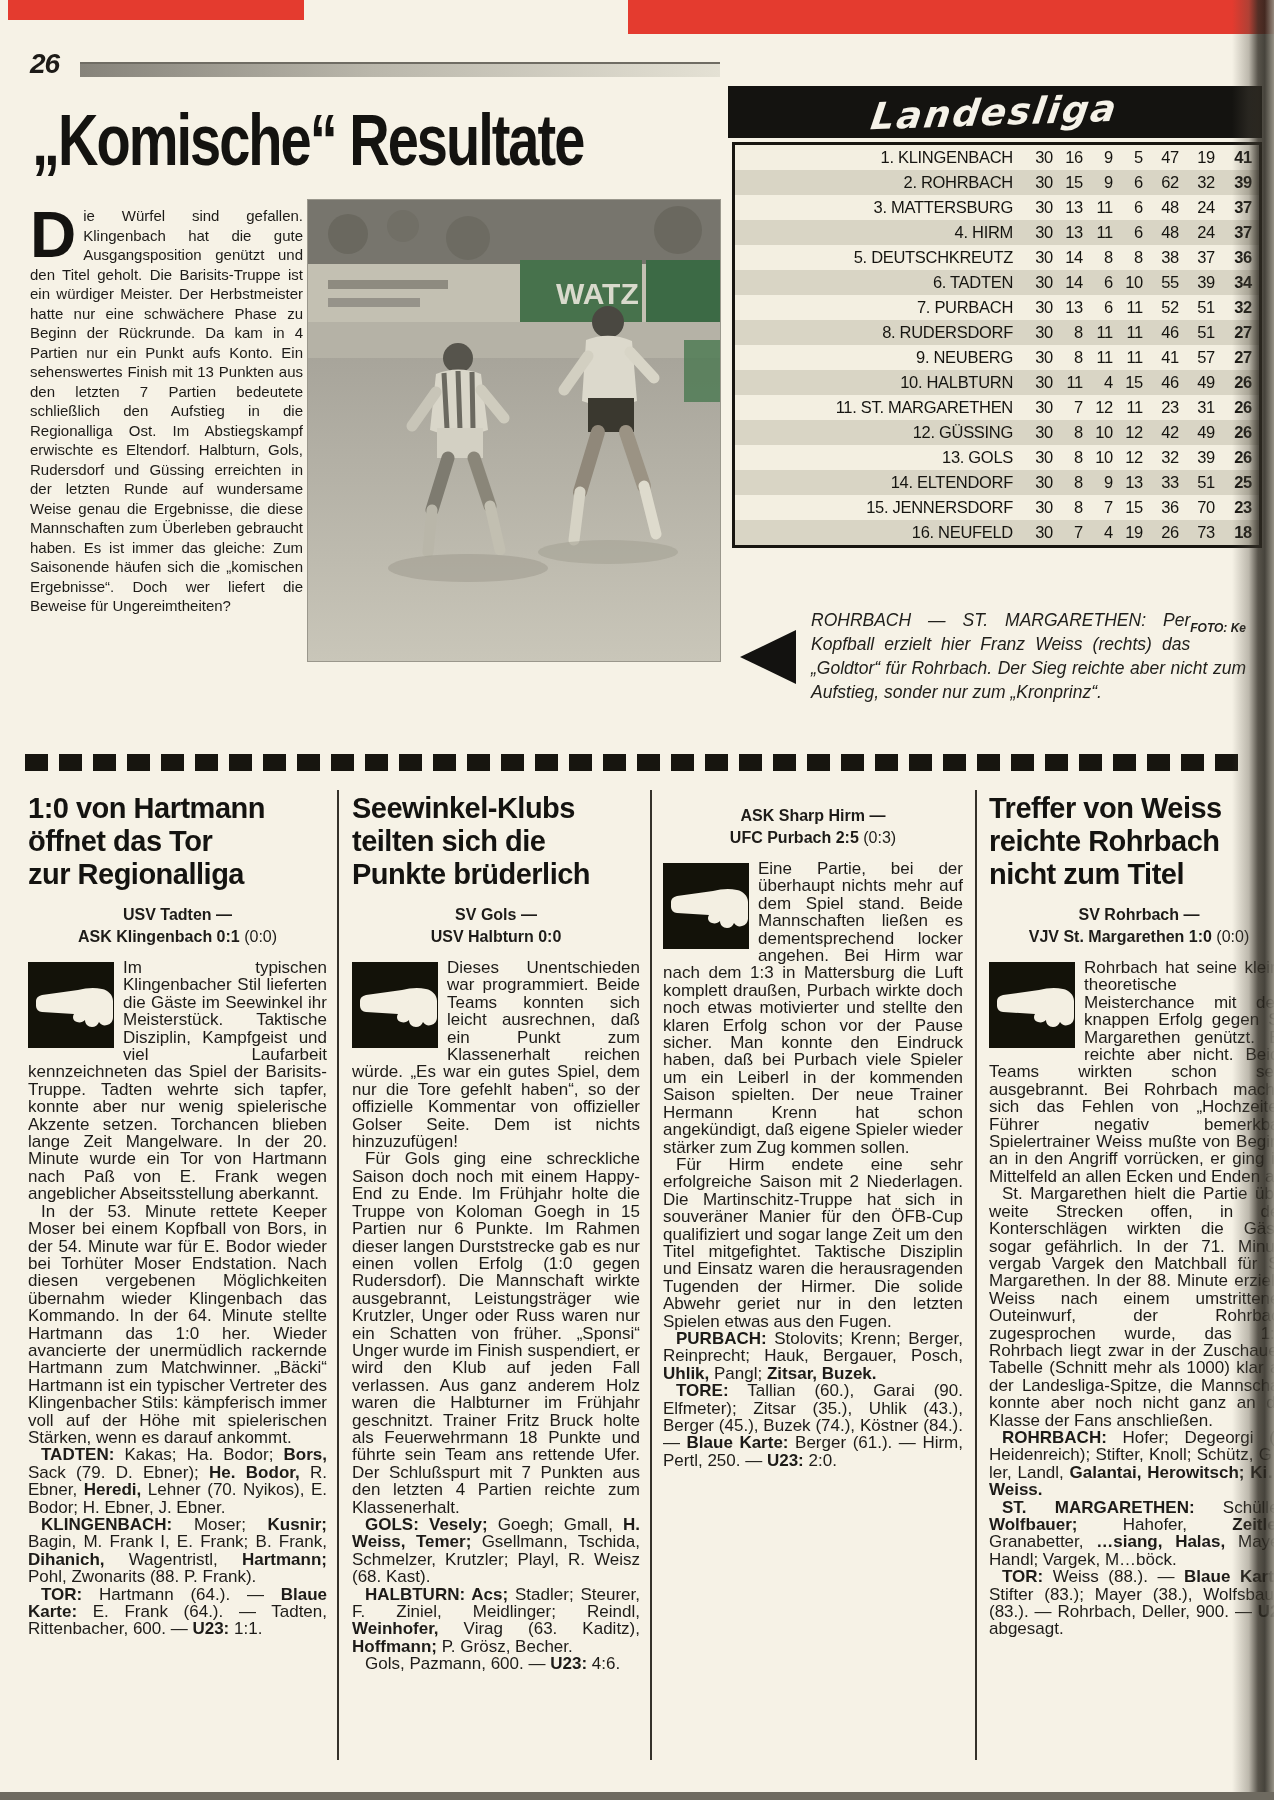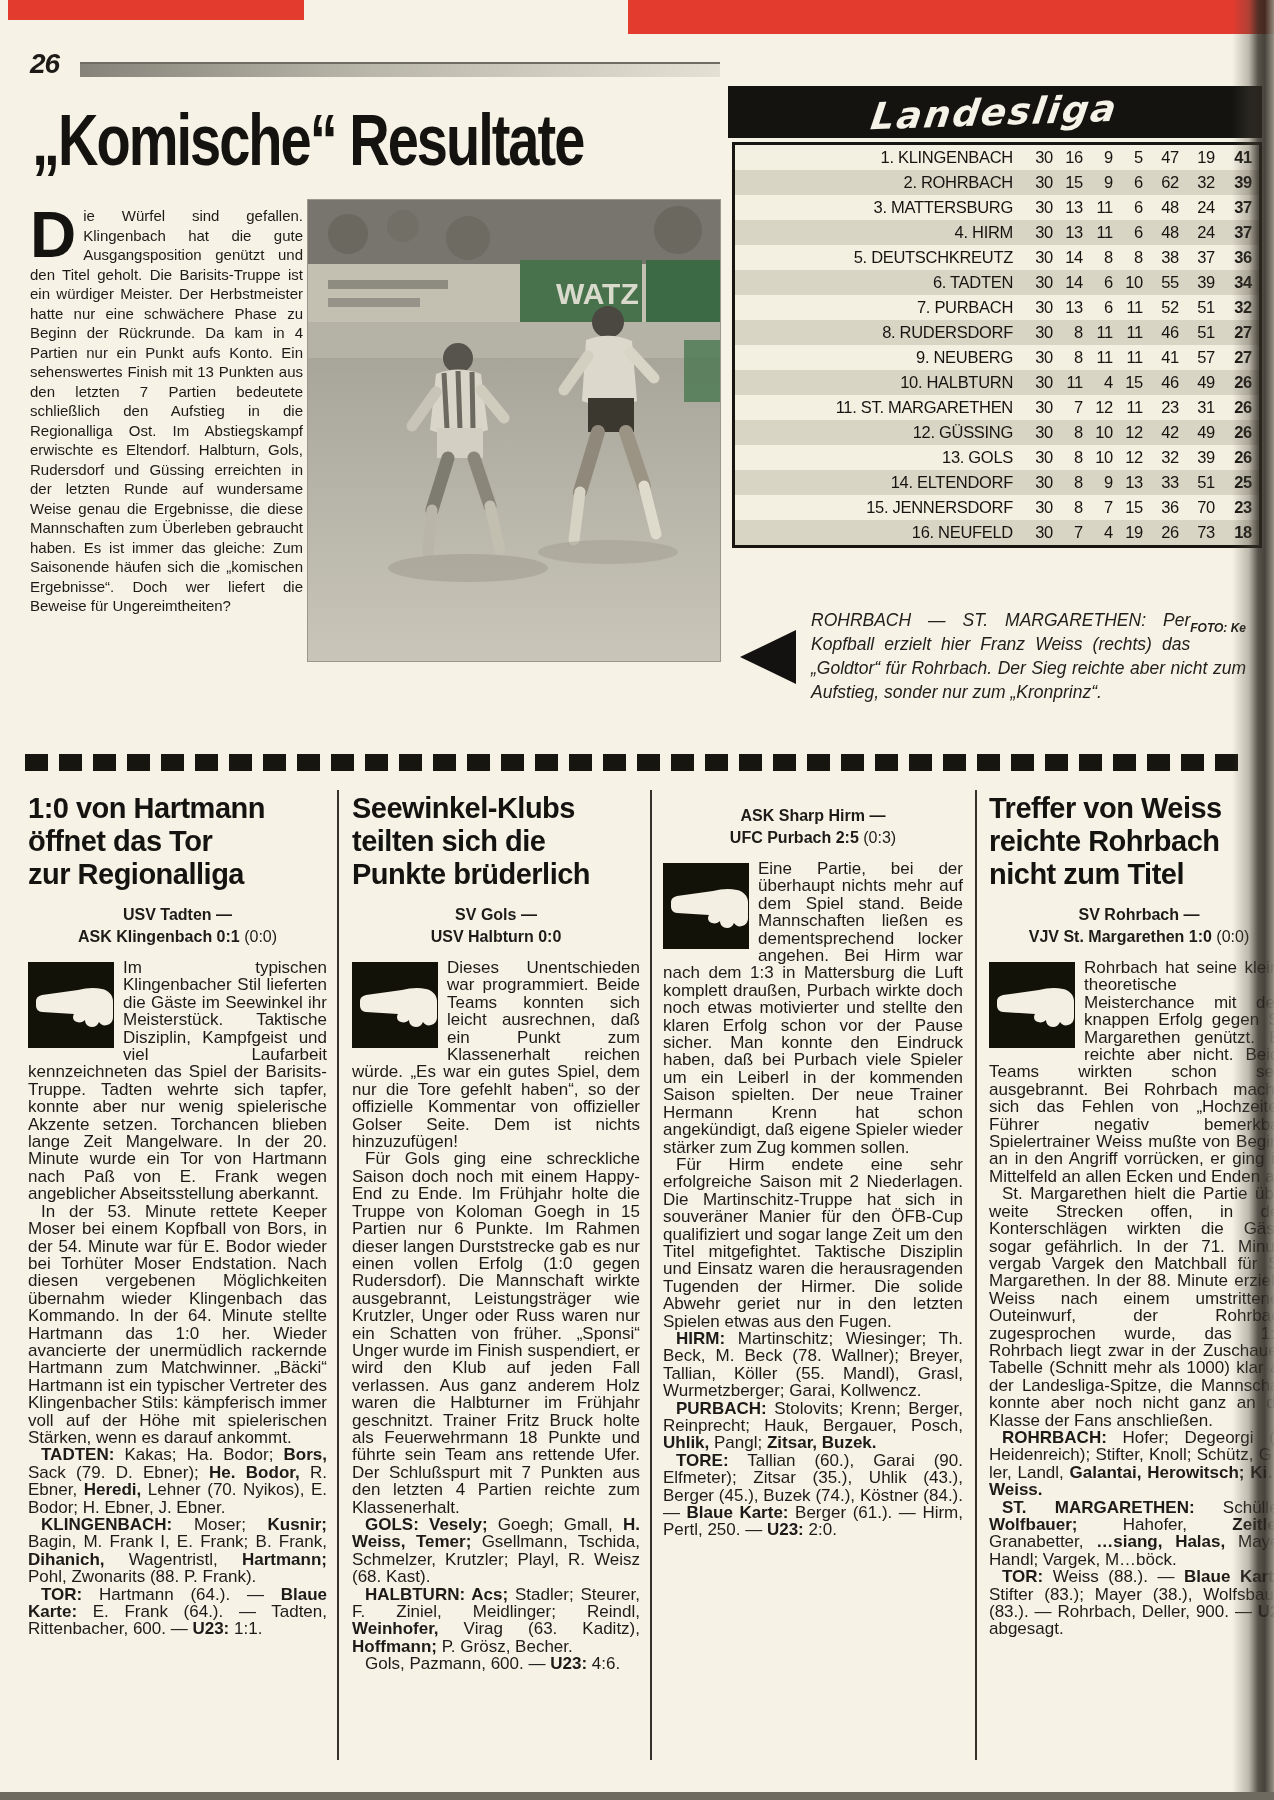--- a/index.html
+++ b/index.html
@@ -383,21 +383,20 @@
     <div class="subhead"><strong>ASK Sharp Hirm —</strong><br><strong>UFC Purbach 2:5</strong> (0:3)</div>
     <div class="body">
       <span class="handicon">
         <svg width="86" height="86" viewBox="0 0 86 86">
             <rect width="86" height="86" fill="#131209"></rect>
             <path fill="#f3efe2" d="M8 44 a6 6 0 0 0 6 6 l32 2 c-2 3 -1 7 3 8 c3 1 6 0 8 -2 c0 4 3 7 7 7 c3 0 6 -2 7 -5 c2 3 5 4 8 3 c4 -1 6 -4 6 -8 v-16 c0 -6 -5 -11 -11 -12 c-8 -2 -16 -1 -24 1 l-36 5 c-4 1 -6 3 -6 6 z"></path>
           </svg>
       </span>
     <p class="first">Eine Partie, bei der überhaupt nichts mehr auf dem Spiel stand. Beide Mannschaften ließen es dementsprechend locker angehen. Bei Hirm war nach dem 1:3 in Mattersburg die Luft komplett draußen, Purbach wirkte doch noch etwas motivierter und stellte den klaren Erfolg schon vor der Pause sicher. Man konnte den Eindruck haben, daß bei Purbach viele Spieler um ein Leiberl in der kommenden Saison spielten. Der neue Trainer Hermann Krenn hat schon angekündigt, daß eigene Spieler wieder stärker zum Zug kommen sollen.</p>
         <p>Für Hirm endete eine sehr erfolgreiche Saison mit 2 Niederlagen. Die Martinschitz-Truppe hat sich in souveräner Manier für den ÖFB-Cup qualifiziert und sogar lange Zeit um den Titel mitgefightet. Taktische Disziplin und Einsatz waren die herausragenden Tugenden der Hirmer. Die solide Abwehr geriet nur in den letzten Spielen etwas aus den Fugen.</p>
-        <p><strong>HIRM:</strong> Martinschitz; Wiesinger; Th. Beck, M. Beck (78. Wallner); Breyer, Tallian, Köller (55. Mandl), Grasl, Wurmetzberger; Garai, Kollwencz.</p>
         <p><strong>PURBACH:</strong> Stolovits; Krenn; Berger, Reinprecht; Hauk, Bergauer, Posch, <strong>Uhlik,</strong> Pangl; <strong>Zitsar, Buzek.</strong></p>
         <p><strong>TORE:</strong> Tallian (60.), Garai (90. Elfmeter); Zitsar (35.), Uhlik (43.), Berger (45.), Buzek (74.), Köstner (84.). — <strong>Blaue Karte:</strong> Berger (61.). — Hirm, Pertl, 250. — <strong>U23:</strong> 2:0.</p>
       </div>
   </article>
 
   <article class="art art3">
     <h2 class="headline">Treffer von Weiss
 reichte Rohrbach
 nicht zum Titel</h2>
     <div class="subhead"><strong>SV Rohrbach —</strong><br><strong>VJV St. Margarethen 1:0</strong> (0:0)</div>

